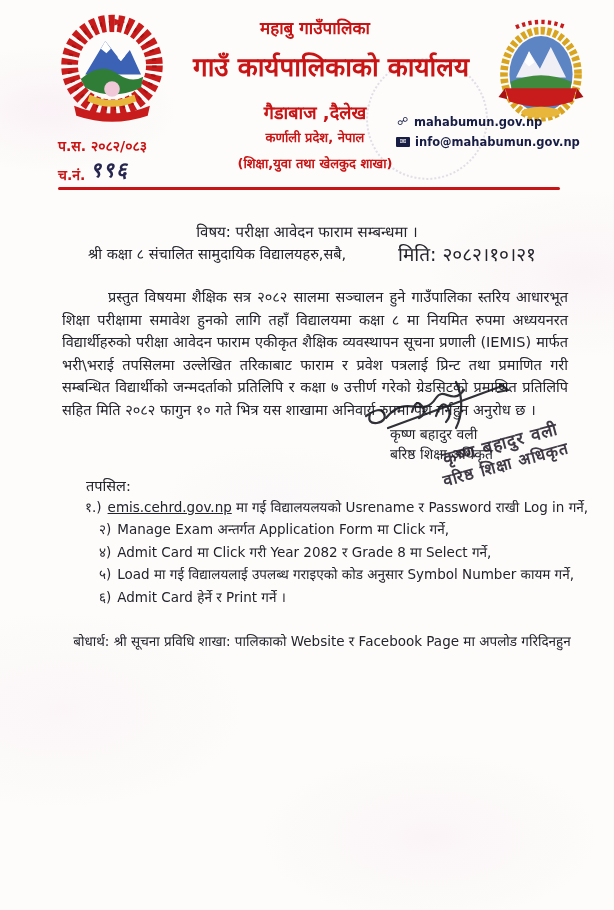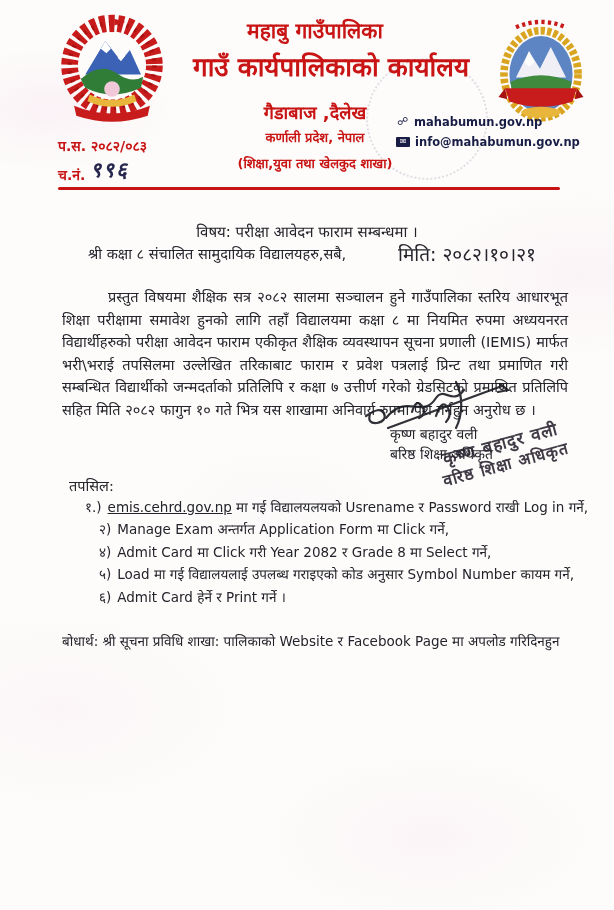--- a/index.html
+++ b/index.html
@@ -11,21 +11,21 @@
       radial-gradient(ellipse 220px 120px at 95% 30%, rgba(238,196,228,.15), transparent 70%),
       radial-gradient(ellipse 260px 140px at 10% 78%, rgba(240,205,235,.14), transparent 70%),
       radial-gradient(ellipse 240px 120px at 70% 92%, rgba(240,205,235,.16), transparent 70%),
       radial-gradient(ellipse 160px 80px at 45% 55%, rgba(235,215,240,.10), transparent 70%);
     font-family:"DejaVu Sans","Liberation Sans",sans-serif;
     color:#23232b;
   }
   .abs{position:absolute;}
   .red{color:#c81414;}
   .ctr{text-align:center;}
-  .hdr-muni{left:150px;top:16px;width:330px;font-size:21px;font-weight:bold;}
+  .hdr-muni{left:150px;top:16px;width:330px;font-size:17px;font-weight:bold;}
   .hdr-office{left:136px;top:48px;width:390px;font-size:26px;font-weight:bold;white-space:nowrap;}
   .hdr-place{left:150px;top:100px;width:330px;font-size:18px;font-weight:bold;}
   .hdr-prov{left:150px;top:128px;width:330px;font-size:13px;font-weight:bold;}
   .hdr-sect{left:150px;top:154px;width:330px;font-size:13px;font-weight:bold;}
   .contacts{left:396px;top:112px;width:210px;font-size:11.5px;font-weight:bold;color:#181d46;line-height:20px;}
   .contact-row{display:flex;align-items:center;gap:5px;}
   .cicon{display:inline-flex;width:13px;height:13px;align-items:center;justify-content:center;
          font-size:11px;color:#181d46;}
   .cicon.env{background:#181d46;color:#fdfcfa;width:14px;height:10px;font-size:8px;border-radius:1px;}
   .refno{left:58px;top:136px;font-size:14px;font-weight:bold;}
@@ -37,27 +37,27 @@
   .addr1{left:88px;top:243px;font-size:14.5px;}
   .addr2{left:88px;top:263px;font-size:14.5px;}
   .bodytext{left:62px;top:286px;width:506px;font-size:14.5px;line-height:22.6px;text-align:justify;text-indent:46px;}
   .sig-scribble{left:352px;top:372px;}
   .sig-name{left:390px;top:424px;font-size:14px;}
   .sig-title{left:390px;top:444px;font-size:14px;}
   .stamp{left:392px;top:462px;width:230px;transform:rotate(-15deg);transform-origin:left center;
          color:rgba(38,32,44,.88);font-weight:bold;text-align:center;line-height:22px;}
   .stamp .l1{font-size:17px;letter-spacing:1px;}
   .stamp .l2{font-size:16px;letter-spacing:1px;}
-  .tapasil-label{left:69px;top:475px;font-size:14.5px;}
+  .tapasil-label{left:86px;top:475px;font-size:14.5px;}
   .items{left:85px;top:496px;width:500px;font-size:13.5px;line-height:22.4px;}
   .item{white-space:nowrap;}
   .item .ind{display:inline-block;width:14px;}
   .item .num{margin-right:6px;}
   .item .lnk{text-decoration:underline;color:#23232b;text-align:center;}
-  .footer-note{left:62px;top:632px;width:520px;font-size:13.5px;}
+  .footer-note{left:62px;top:632px;width:520px;font-size:13.5px;text-align:center;}
   .faint-stamp{left:366px;top:58px;width:118px;height:118px;border:2px dotted rgba(115,105,150,.20);
                border-radius:50%;transform:rotate(18deg);}
   .logo{display:block;}
 </style>
 </head>
 <body>
 
 <div class="page">
 
   <svg class="abs logo" style="left:56px;top:12px;" width="112" height="116" viewBox="0 0 100 104">

